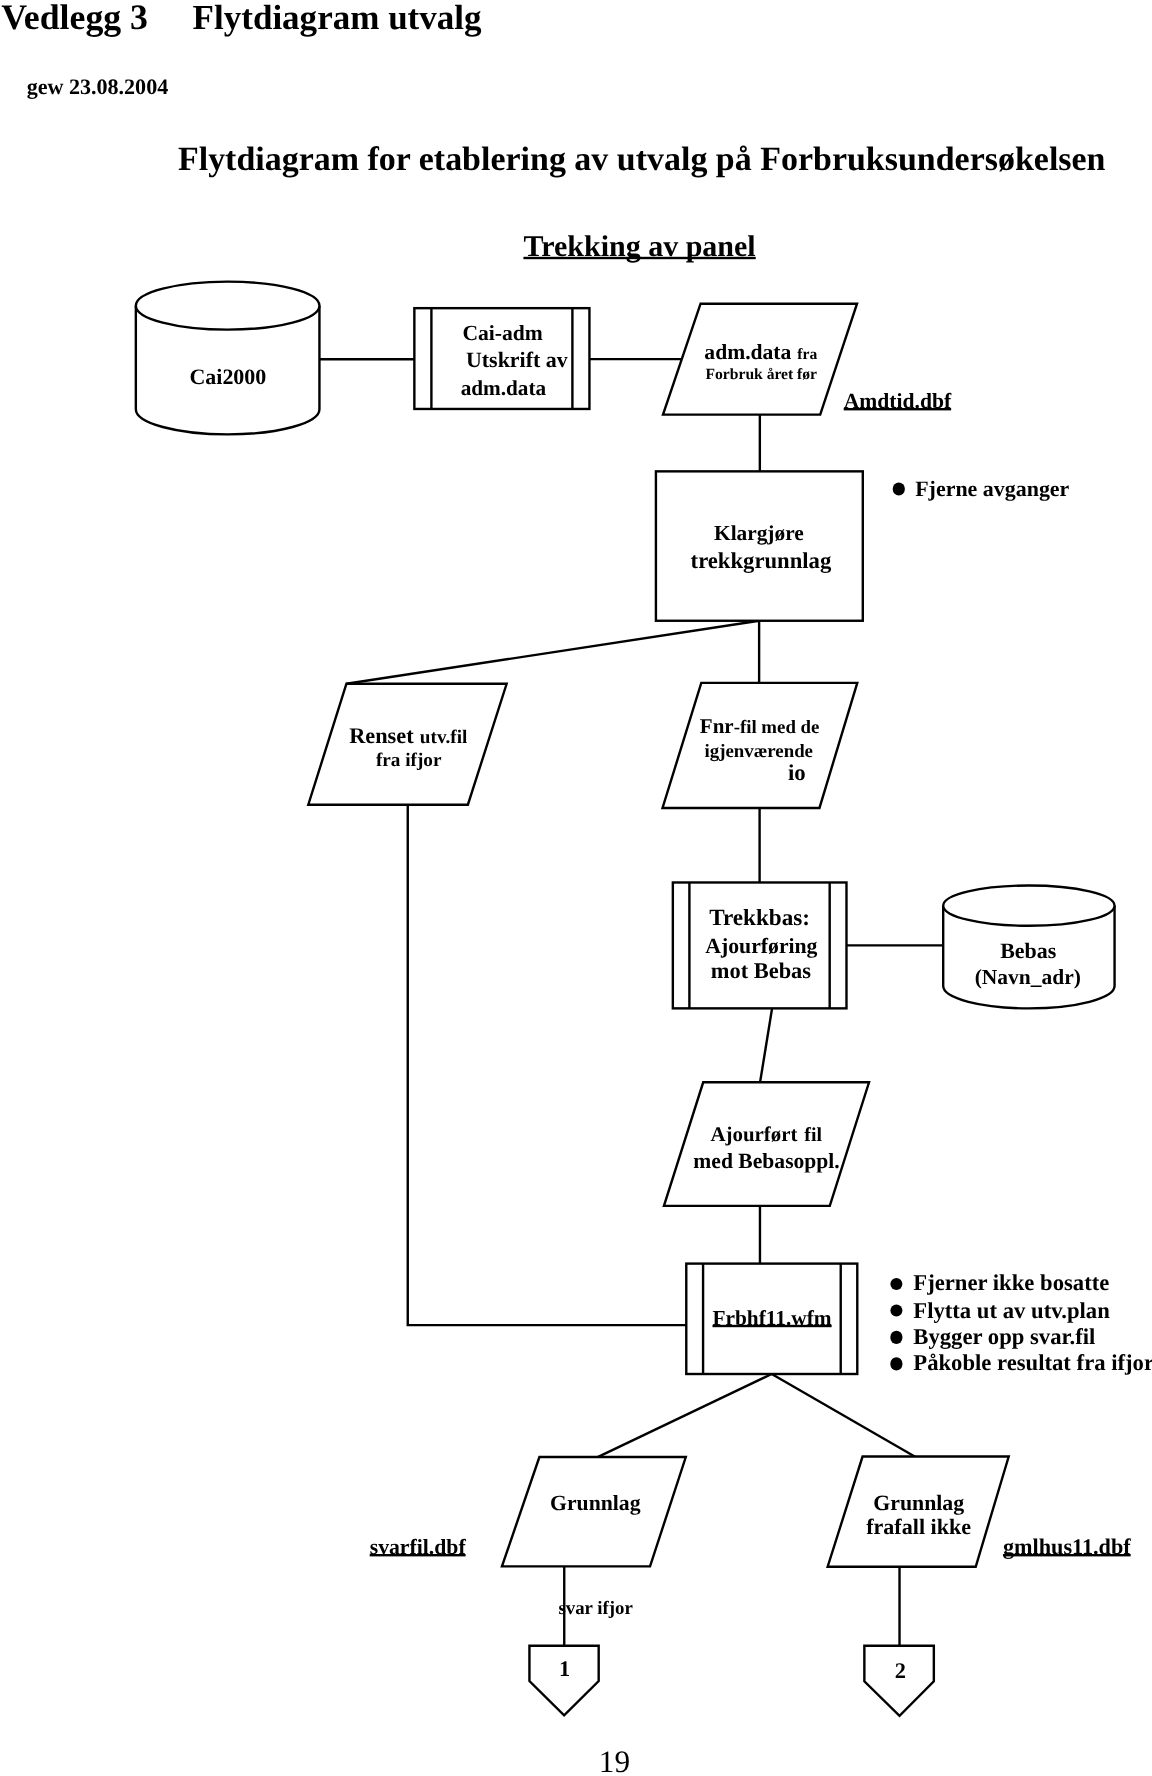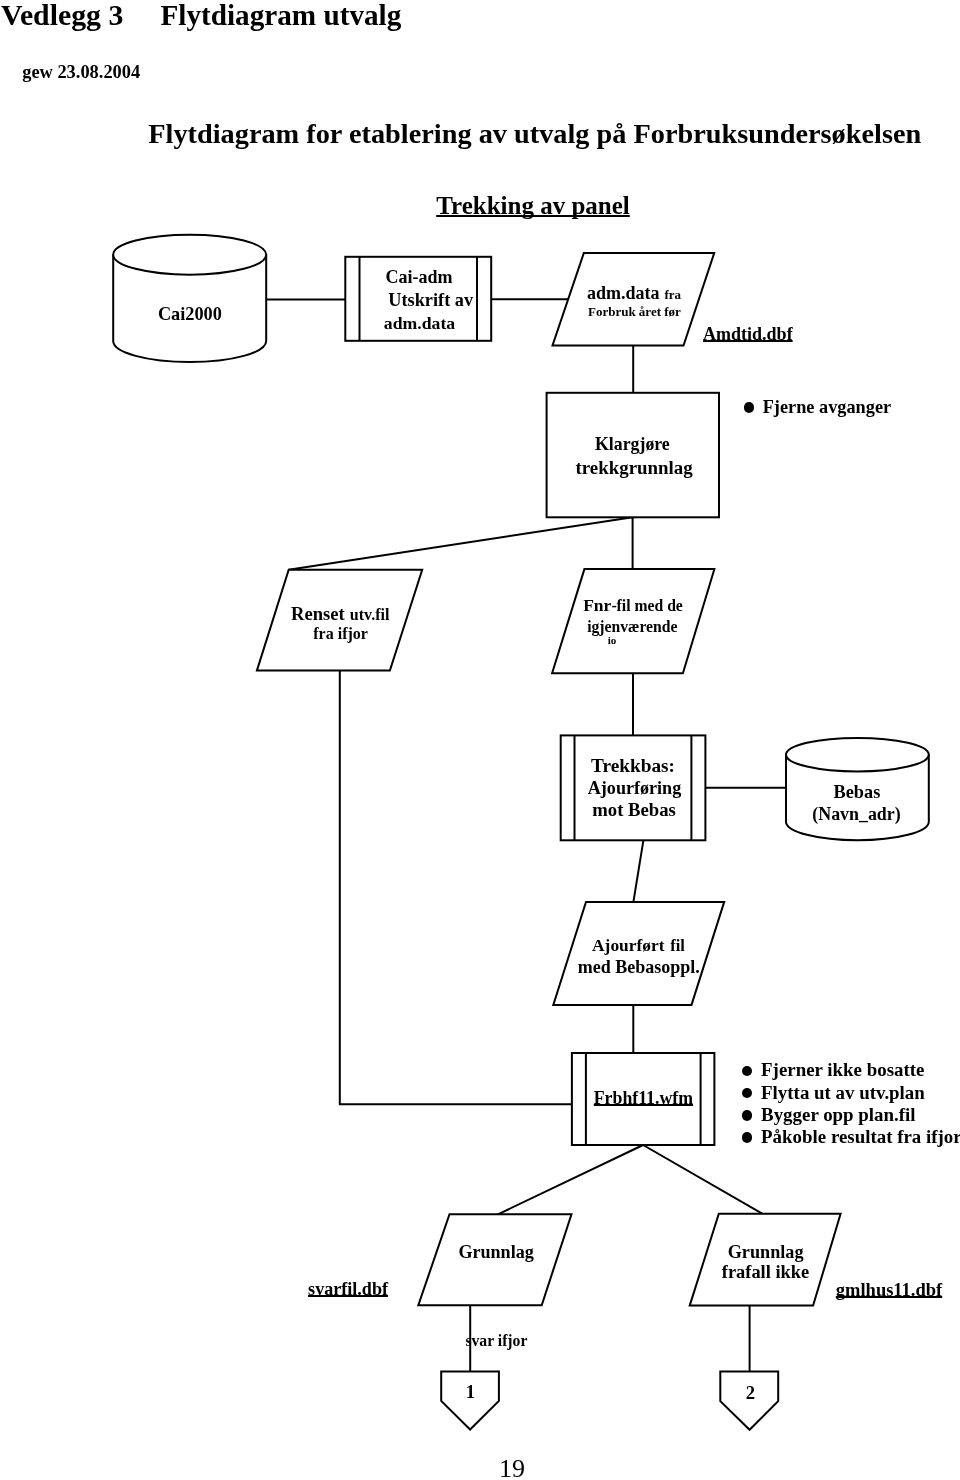--- a/index.html
+++ b/index.html
@@ -29,21 +29,21 @@
   #l-amdtid{left:703.1px;top:325.2px;font-size:18px;}
   #l-klargjore-1{left:632.4px;top:436.1px;font-size:17.8px;}
   #l-klargjore-2{left:634.1px;top:459.1px;font-size:18.9px;}
   #n-klargjore{left:743.7px;top:398.0px;font-size:18.3px;}
   #l-renset-1{left:340.2px;top:604.5px;font-size:18.6px;}
   #rs-b{font-size:16px;margin-left:5.2px;}
   #l-renset-2{left:340.6px;top:625.7px;font-size:16px;}
   #l-fnrfil-1{left:633.0px;top:597.0px;font-size:17.5px;}
   #fn-b{font-size:15.7px;}
   #l-fnrfil-2{left:632.3px;top:619.3px;font-size:15.7px;}
-  #l-fnrfil-3{left:612px;top:634.6px;font-size:11px;}
+  #l-fnrfil-3{left:664px;top:634.6px;font-size:19px;}
   #l-trekkbas-1{left:633.0px;top:756.4px;font-size:19.3px;}
   #l-trekkbas-2{left:634.5px;top:779.3px;font-size:18.1px;}
   #l-trekkbas-3{left:634.1px;top:800.6px;font-size:18.7px;}
   #l-bebas-1{left:856.9px;top:783.1px;font-size:18.3px;}
   #l-bebas-2{left:856.5px;top:805.9px;font-size:17.9px;}
   #l-ajourfort-1{left:638.5px;top:936.6px;font-size:17.4px;}
   #aj-b{font-size:16.5px;margin-left:5.8px;}
   #l-ajourfort-2{left:638.8px;top:958.0px;font-size:18px;}
   #l-frbhf11{left:643.4px;top:1089.9px;font-size:17.8px;}
   #n-frbhf11-1{left:742.1px;top:1061.3px;font-size:18.9px;}
@@ -148,21 +148,21 @@
 
   <div class="t c" id="l-bebas-1">Bebas</div>
   <div class="t c" id="l-bebas-2">(Navn_adr)</div>
 
   <div class="t c" id="l-ajourfort-1"><span id="aj-a">Ajourført</span><span id="aj-b">fil</span></div>
   <div class="t c" id="l-ajourfort-2">med Bebasoppl.</div>
 
   <div class="t u c" id="l-frbhf11">Frbhf11.wfm</div>
   <div class="t note" id="n-frbhf11-1"><span class="bl"></span><span>Fjerner ikke bosatte</span></div>
   <div class="t note" id="n-frbhf11-2"><span class="bl"></span><span>Flytta ut av utv.plan</span></div>
-  <div class="t note" id="n-frbhf11-3"><span class="bl"></span><span>Bygger opp plan.fil</span></div>
+  <div class="t note" id="n-frbhf11-3"><span class="bl"></span><span>Bygger opp svar.fil</span></div>
   <div class="t note" id="n-frbhf11-4"><span class="bl"></span><span>Påkoble resultat fra ifjor</span></div>
 
   <div class="t c" id="l-grunnlag1-1">Grunnlag</div>
   <div class="t c" id="l-grunnlag1-2">svar ifjor</div>
   <div class="t u" id="l-svarfil">svarfil.dbf</div>
 
   <div class="t c" id="l-grunnlag2-1">Grunnlag</div>
   <div class="t c" id="l-grunnlag2-2">frafall ikke</div>
   <div class="t u" id="l-gmlhus">gmlhus11.dbf</div>
 

